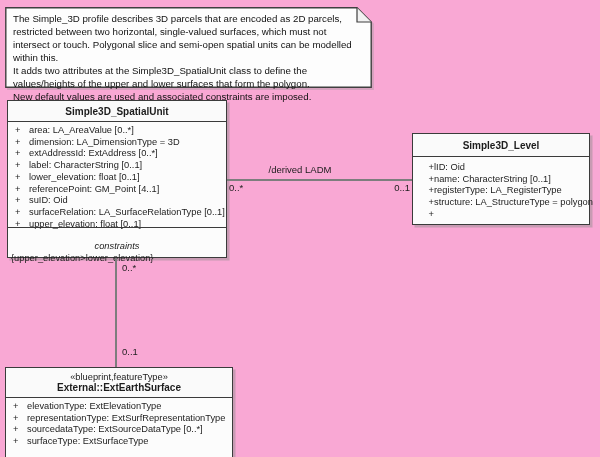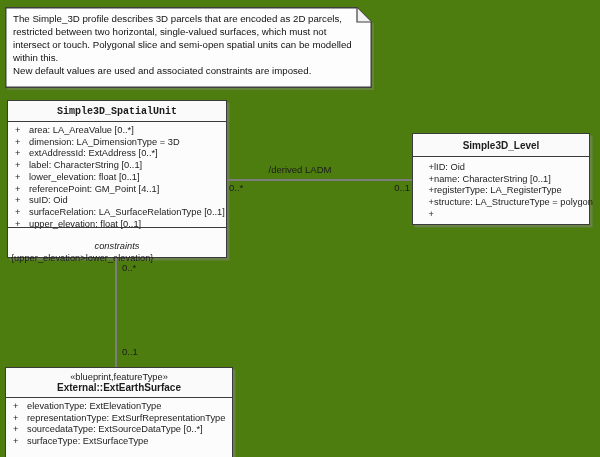--- a/index.html
+++ b/index.html
@@ -1,18 +1,18 @@
 <!DOCTYPE html>
 <html><head>
 <meta charset="utf-8">
 <style>
   * { margin:0; padding:0; box-sizing:border-box; }
   html,body { background:#ffffff; }
   #canvas {
-    position:relative; width:600px; height:457px; background:#4d7c0f;
+    position:relative; width:600px; height:457px; background:#f9a8d4;
     font-family:"Liberation Sans", sans-serif; color:#1c1c1c; overflow:hidden;
   }
 
   
   .note { position:absolute; left:5px; top:7px; width:367px; height:81px; }
   .note svg { position:absolute; left:0; top:0; filter:drop-shadow(2px 2px 0 rgba(150,150,150,0.35)); }
   .note-text {
     position:absolute; left:8px; top:5px; width:352px;
     font-size:9.7px; line-height:13px; color:#111;
   }
@@ -38,21 +38,21 @@
   .constraint-text { font-size:9.3px; line-height:12px; padding-left:3px; white-space:nowrap; }
 
   
   .assoc-h { position:absolute; background:#7d7d7d; height:2px; }
   .assoc-v { position:absolute; background:#7d7d7d; width:2px; }
   .assoc-label { position:absolute; font-size:9.5px; color:#1c1c1c; white-space:nowrap; }
 
   
   #note-box        { }
   #class-spatialunit { left:7px;  top:100px; width:220px; height:158px; }
-  #class-spatialunit .class-header { height:21px;font-family:Liberation Mono, monospace; }
+  #class-spatialunit .class-header { height:21px; }
   #class-level       { left:412px; top:133px; width:178px; height:92px;text-align:right; }
   #class-level .class-header { height:23px; }
   #class-level .class-attrs { padding-top:5px; }
   #class-extearth    { left:5px;  top:367px; width:228px; height:101px; }
   #class-extearth .class-header { height:30px; }
 
   #assoc-derived { left:227px; top:179px; width:185px; }
   #label-derived { left:240px; top:164px; width:120px; text-align:center; }
   #mult-derived-src { left:229px; top:182px; }
   #mult-derived-tgt { left:386px; top:182px; width:24px; text-align:right; }
@@ -66,20 +66,21 @@
 
 <div id="canvas">
 
   <div class="note" id="note-box">
     <svg width="367" height="81" viewBox="0 0 367 81">
       <path d="M0.8,0.8 L352,0.8 L366.2,15 L366.2,80.2 L0.8,80.2 Z" fill="#fdfdfd" stroke="#3f3f3f" stroke-width="1.4"></path>
       <path d="M352,0.8 L352,15 L366.2,15" fill="#f2f2f2" stroke="#3f3f3f" stroke-width="1.2"></path>
     </svg>
     <div class="note-text">
       <div>The Simple_3D profile describes 3D parcels that are encoded as 2D parcels, restricted between two horizontal, single-valued surfaces, which must not intersect or touch. Polygonal slice and semi-open spatial units can be modelled within this.</div>
+      <div>It adds two attributes at the Simple3D_SpatialUnit class to define the values/heights of the upper and lower surfaces that form the polygon.</div>
       <div>New default values are used and associated constraints are imposed.</div>
     </div>
   </div>
 
   <div class="uml-class" id="class-spatialunit">
     <div class="class-header">
       <div class="class-title">Simple3D_SpatialUnit</div>
     </div>
     <div class="class-attrs">
       <div class="attr-row">

